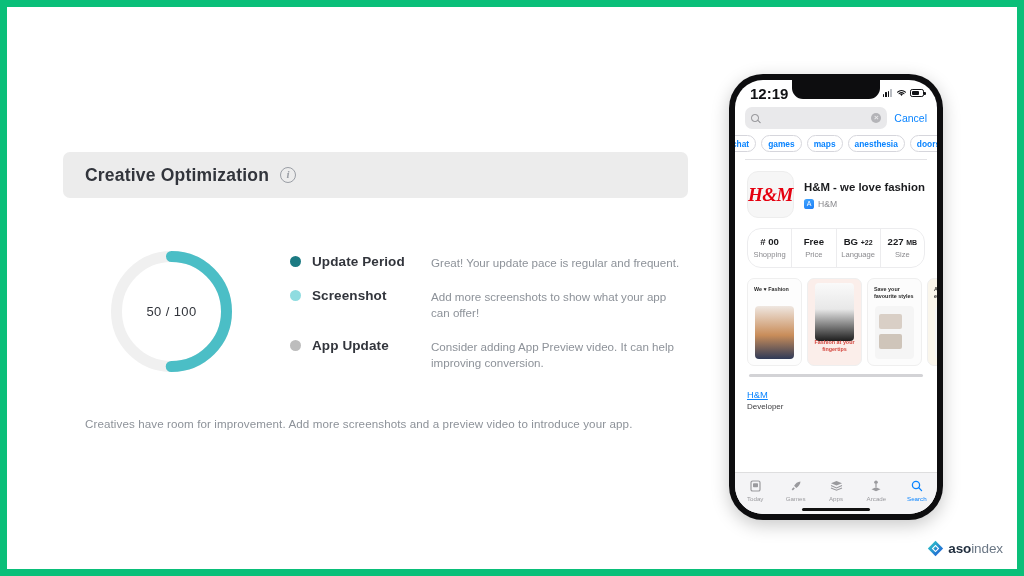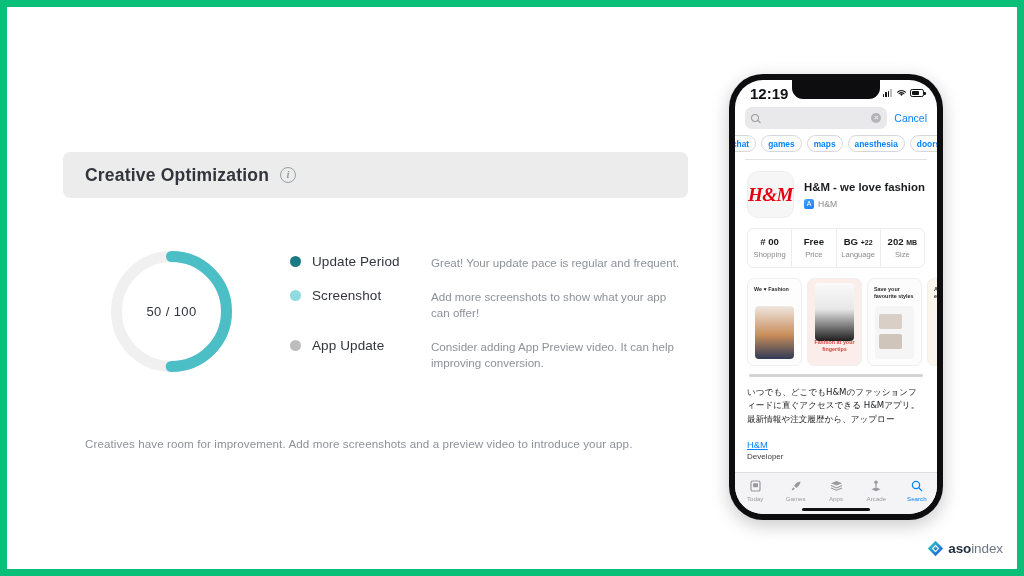--- a/index.html
+++ b/index.html
@@ -48,30 +48,30 @@
     font-size: 13px; font-weight: normal; color: #32353c; letter-spacing: .4px;
   }
 
   
   .legend { margin-left: 53px; padding-top: 2px; }
   .legend-row { display: flex; align-items: flex-start; margin-bottom: 15px; }
   .legend-row:last-child { margin-bottom: 0; }
   .legend-key { display: flex; align-items: center; width: 141px; flex: none; padding-top: 1px; }
   .dot { width: 11px; height: 11px; border-radius: 50%; flex: none; }
   .legend-label {
-    margin-left: 11px; font-size: 13.5px; font-weight: normal;
+    margin-left: 11px; font-size: 13.5px; font-weight: bold;
     color: #32353c; letter-spacing: .1px; white-space: nowrap;
   }
   .legend-msg {
     font-size: 11.6px; color: #8d9299; line-height: 1.42;
     max-width: 290px; padding-top: 2px;
   }
 
   .footnote {
-    margin-top: 60px; margin-left: 22px;
+    margin-top: 40px; margin-left: 22px;
     font-size: 11.6px; color: #8d9299; letter-spacing: .1px;
   }
 
   
   .phone {
     position: absolute; left: 722px; top: 67px;
     width: 214px; height: 446px;
     background: #0d0d0f;
     border-radius: 34px;
     padding: 6px;
@@ -156,21 +156,21 @@
   .app-sub { display: flex; align-items: center; gap: 4px; margin-top: 5px; }
   .as-badge {
     width: 10px; height: 10px; border-radius: 2.6px;
     background: linear-gradient(160deg,#41a5ff,#1d7ef5);
     color: #fff; font-size: 7px; line-height: 10px; text-align: center; flex: none;
   }
   .app-dev { font-size: 8.6px; color: #8a8a8e; }
 
   
   .meta {
-    display: flex; margin: 0 12px; border: 1px solid #ececee; border-radius: 7px;
+    display: flex; margin: 0 12px; border: 1px solid #ececee; border-radius: 14px;
     flex: none; overflow: hidden;
   }
   .meta-cell {
     flex: 1; text-align: center; padding: 7px 1px 8px;
     border-right: 1px solid #ececee;
   }
   .meta-cell:last-child { border-right: none; }
   .meta-val { font-size: 9.6px; font-weight: bold; color: #1b1c1f; white-space: nowrap; }
   .meta-val small { font-size: 7px; font-weight: bold; }
   .meta-key { font-size: 7.6px; color: #8a8a8e; margin-top: 2.5px; }
@@ -356,21 +356,21 @@
         </div>
         <div class="meta-cell">
           <div class="meta-val">Free</div>
           <div class="meta-key">Price</div>
         </div>
         <div class="meta-cell">
           <div class="meta-val"><span>BG</span> <small>+22</small></div>
           <div class="meta-key">Language</div>
         </div>
         <div class="meta-cell">
-          <div class="meta-val"><span>202</span> <small>MB</small></div>
+          <div class="meta-val"><span>227</span> <small>MB</small></div>
           <div class="meta-key">Size</div>
         </div>
       </div>
 
       <div class="shots">
         <div class="shot s1">
           <div class="shot-cap">We ♥ Fashion</div>
           <div class="shot-inner model"></div>
         </div>
         <div class="shot s2">
@@ -381,21 +381,20 @@
           <div class="shot-cap">Save your favourite styles</div>
           <div class="shot-inner grid"></div>
         </div>
         <div class="shot s4">
           <div class="shot-cap">A flexible experience</div>
           <div class="shot-inner grid"></div>
         </div>
       </div>
       <div class="scroller"></div>
 
-      <div class="desc">いつでも、どこでもH&amp;Mのファッションフィードに直ぐアクセスできる H&amp;Mアプリ。 最新情報や注文履歴から、アップロー</div>
 
       <div class="dev-link">
         <div class="dev-name">H&amp;M</div>
         <div class="dev-cap">Developer</div>
       </div>
 
       <div class="tabbar">
         <div class="tab">
           <div class="tab-ico">
             <svg width="11" height="12" viewBox="0 0 11 12">

